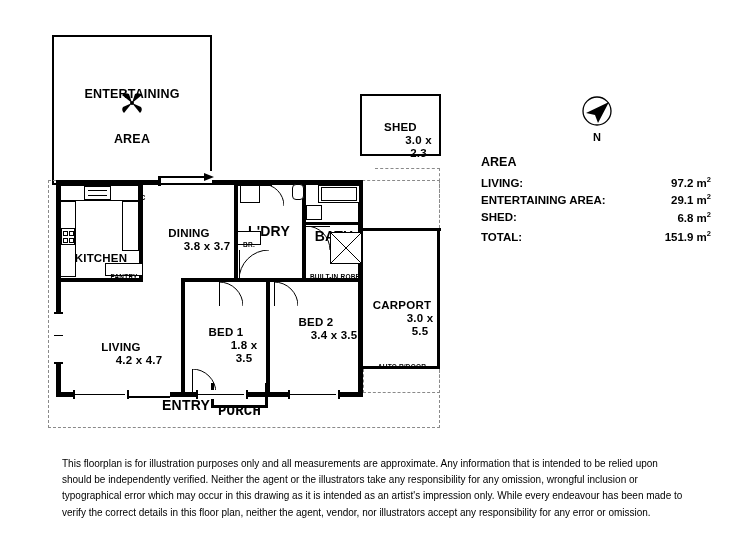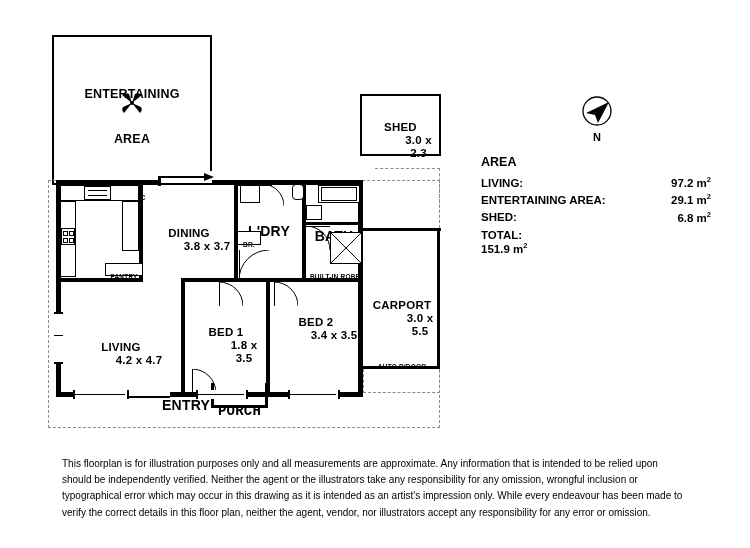--- a/index.html
+++ b/index.html
@@ -72,21 +72,21 @@
     margin-bottom: 6px;
   }
   #area-table .row {
     display: flex;
     justify-content: space-between;
     align-items: baseline;
     margin-bottom: 3.5px;
   }
   #area-table .row .k { font-weight: bold; }
   #area-table .row .v { font-weight: bold; white-space: nowrap; }
-  #area-table .row.total { margin-top: 6px; flex-direction: column; }
+  #area-table .row.total { margin-top: 6px; }
   .sup { font-size: 7.5px; vertical-align: super; }
 
   
   #disclaimer {
     position: absolute;
     left: 62px;
     top: 456px;
     width: 625px;
     font-size: 10px;
     line-height: 1.62;
@@ -172,20 +172,23 @@
   </div>
 
   <div class="lbl t11" style="left:236px; top:208px; width:66px;">
     <span>L'DRY</span>
   </div>
 
   <div class="lbl t11" style="left:306px; top:213px; width:56px;">
     <span>BATH</span>
   </div>
 
+  <div class="lbl t12" style="left:60px; top:239px; width:82px;">
+    <span>KITCHEN</span>
+  </div>
 
   <div class="lbl t12" style="left:60px; top:328px; width:122px;">
     <span>LIVING</span>
     <span class="dim">4.2 x 4.7</span>
   </div>
 
   <div class="lbl t12" style="left:185px; top:313px; width:82px;">
     <span>BED 1</span>
     <span class="dim">1.8 x 3.5</span>
   </div>

